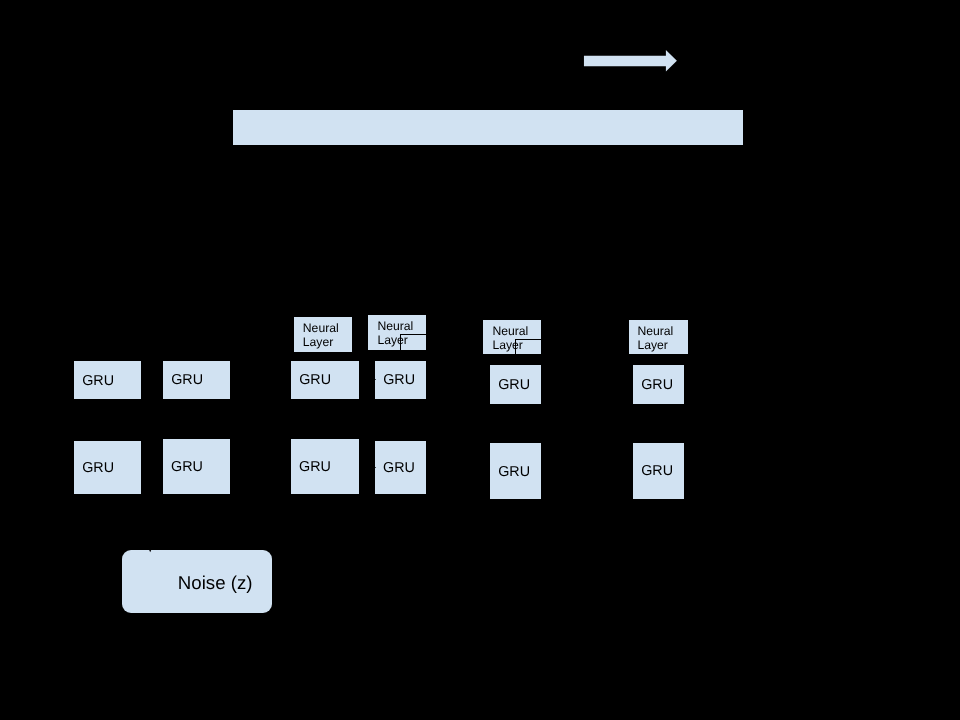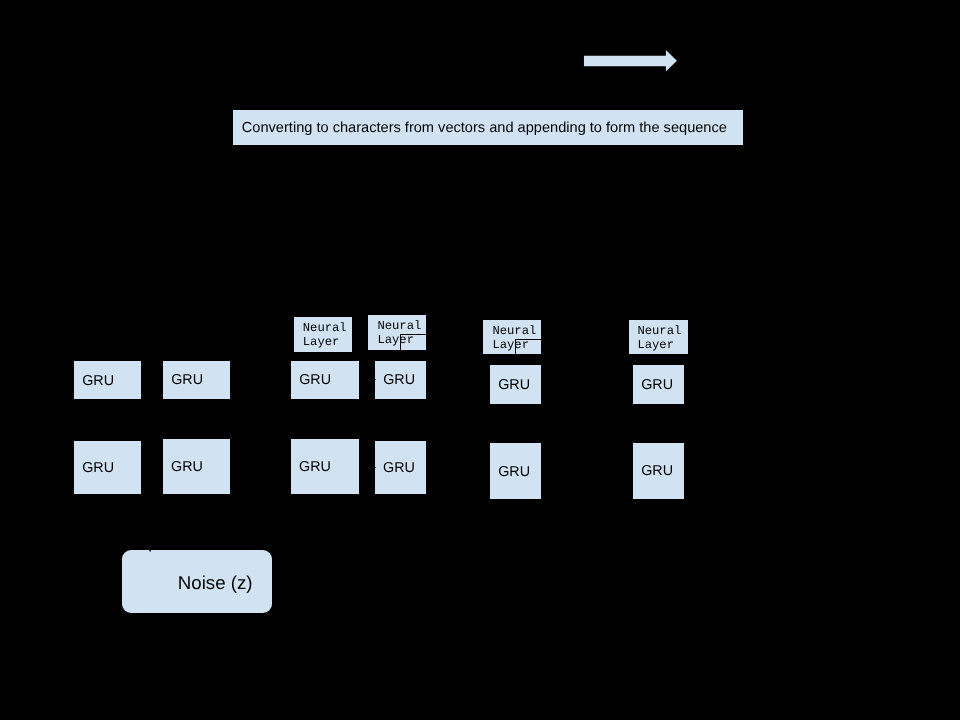--- a/index.html
+++ b/index.html
@@ -3,39 +3,38 @@
 <meta charset="utf-8">
 <title>Character-level GAN generator architecture</title>
 <style>
   html,body{margin:0;padding:0;background:#000;width:960px;height:720px;overflow:hidden;}
   #canvas{position:relative;width:960px;height:720px;background:#000;overflow:hidden;
     font-family:"Liberation Sans",sans-serif;color:#000;
     -webkit-font-smoothing:antialiased;text-rendering:geometricPrecision;transform:translateZ(0);}
   .node{position:absolute;box-sizing:border-box;background:#d1e2f2;}
   .lbl{position:absolute;white-space:pre-line;text-align:left;transform:translateZ(0);}
   .gru-lbl{font-size:14.35px;line-height:17px;}
-  .nl-lbl{font-size:12.2px;line-height:14.4px;font-family:Liberation Mono, monospace;}
+  .nl-lbl{font-size:12.2px;line-height:14.4px;}
   .banner-lbl{font-size:14.6px;line-height:17px;}
   .noise-lbl{font-size:18.7px;line-height:22px;}
   .noise{border-radius:9px;}
   svg.overlay{position:absolute;left:0;top:0;width:960px;height:720px;}
   .hiddenbox{position:absolute;border:1px solid #000;box-sizing:border-box;background:transparent;}
   .clip{overflow:hidden;}
 </style>
 </head>
 <body>
 
 <div id="canvas">
 
   <svg class="overlay" viewBox="0 0 960 720">
     <polygon points="583.95,55.8 665.9,55.8 665.9,50.1 676.9,60.8 665.9,71.5 665.9,66.2 583.95,66.2" fill="#d1e2f2"></polygon>
   </svg>
 
   <div class="node" style="left:232.9px;top:110px;width:510.3px;height:35px;"></div>
-  <div class="lbl banner-lbl" style="left:241.8px;top:120.4px;">Converting to characters from vectors and appending to form the sequence</div>
 
   <div class="node clip" style="left:293.8px;top:316.8px;width:58.45px;height:35.4px;"></div>
   <div class="lbl nl-lbl" style="left:302.8px;top:320.9px;">Neural
 Layer</div>
 
   <div class="node clip" style="left:367.8px;top:314.6px;width:58.45px;height:35.6px;">
     <div class="hiddenbox" style="left:32.6px;top:19.4px;width:58.5px;height:35px;"></div>
   </div>
   <div class="lbl nl-lbl" style="left:377.4px;top:318.9px;">Neural
 Layer</div>

